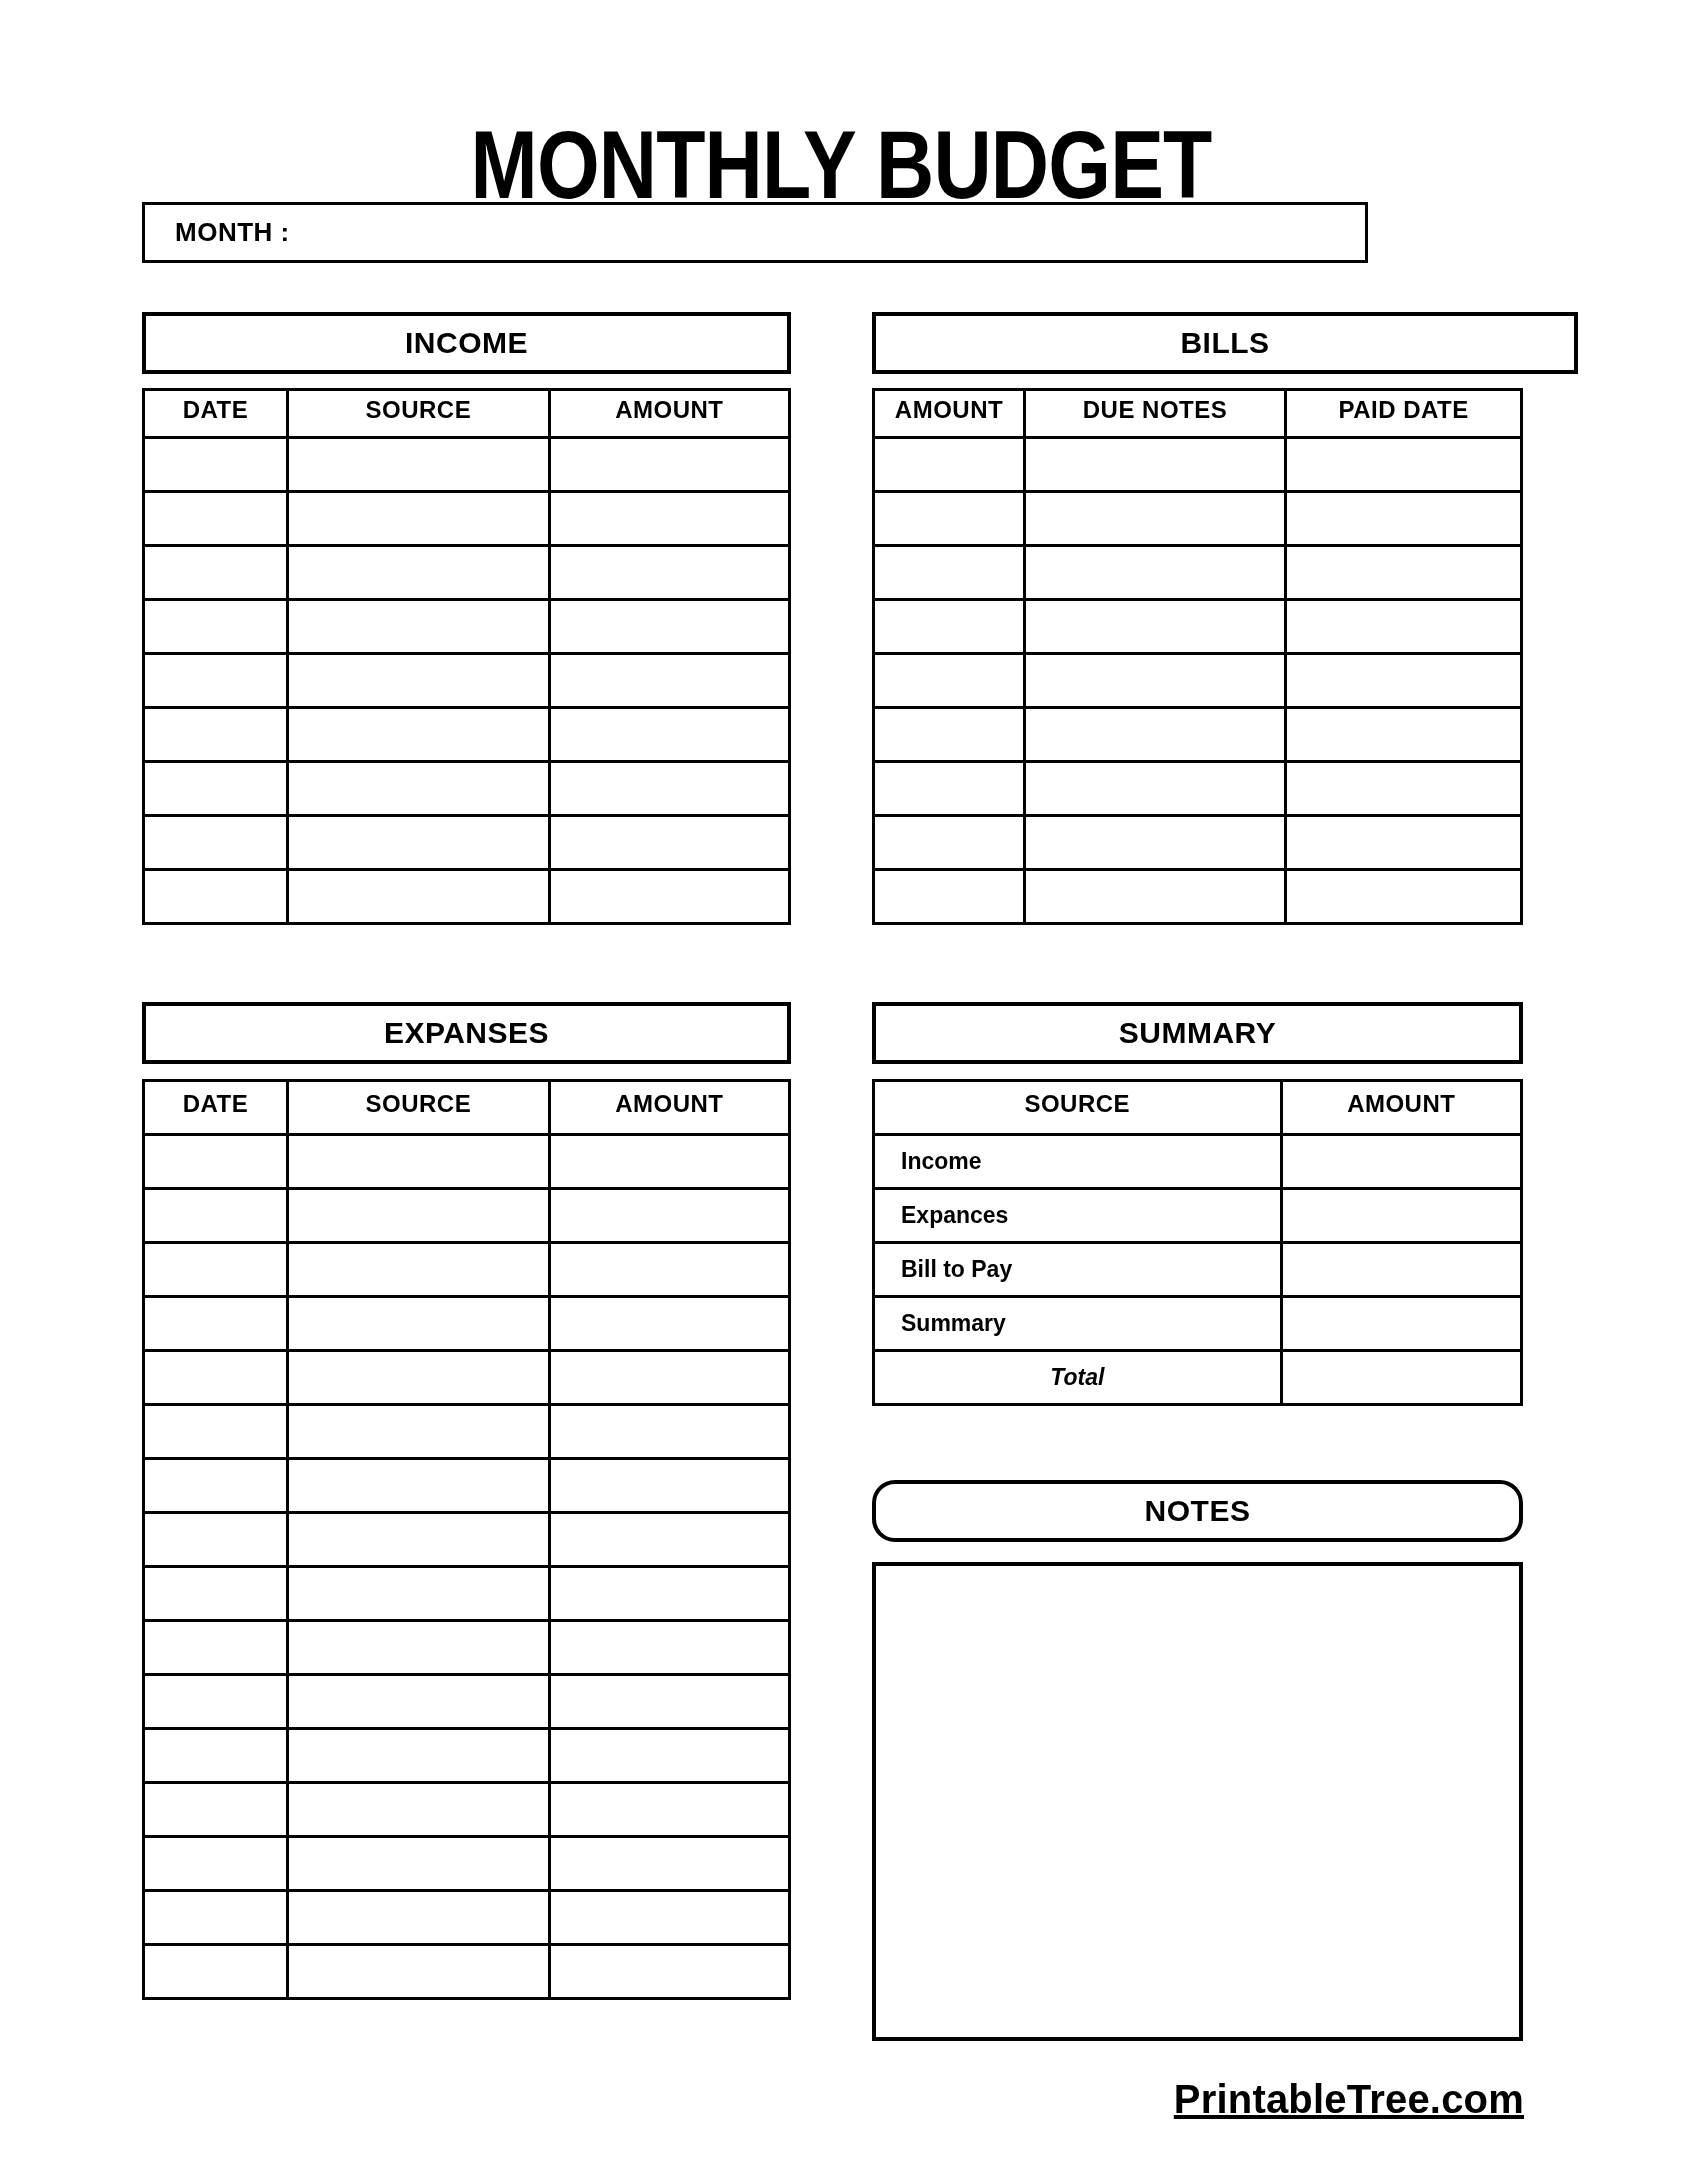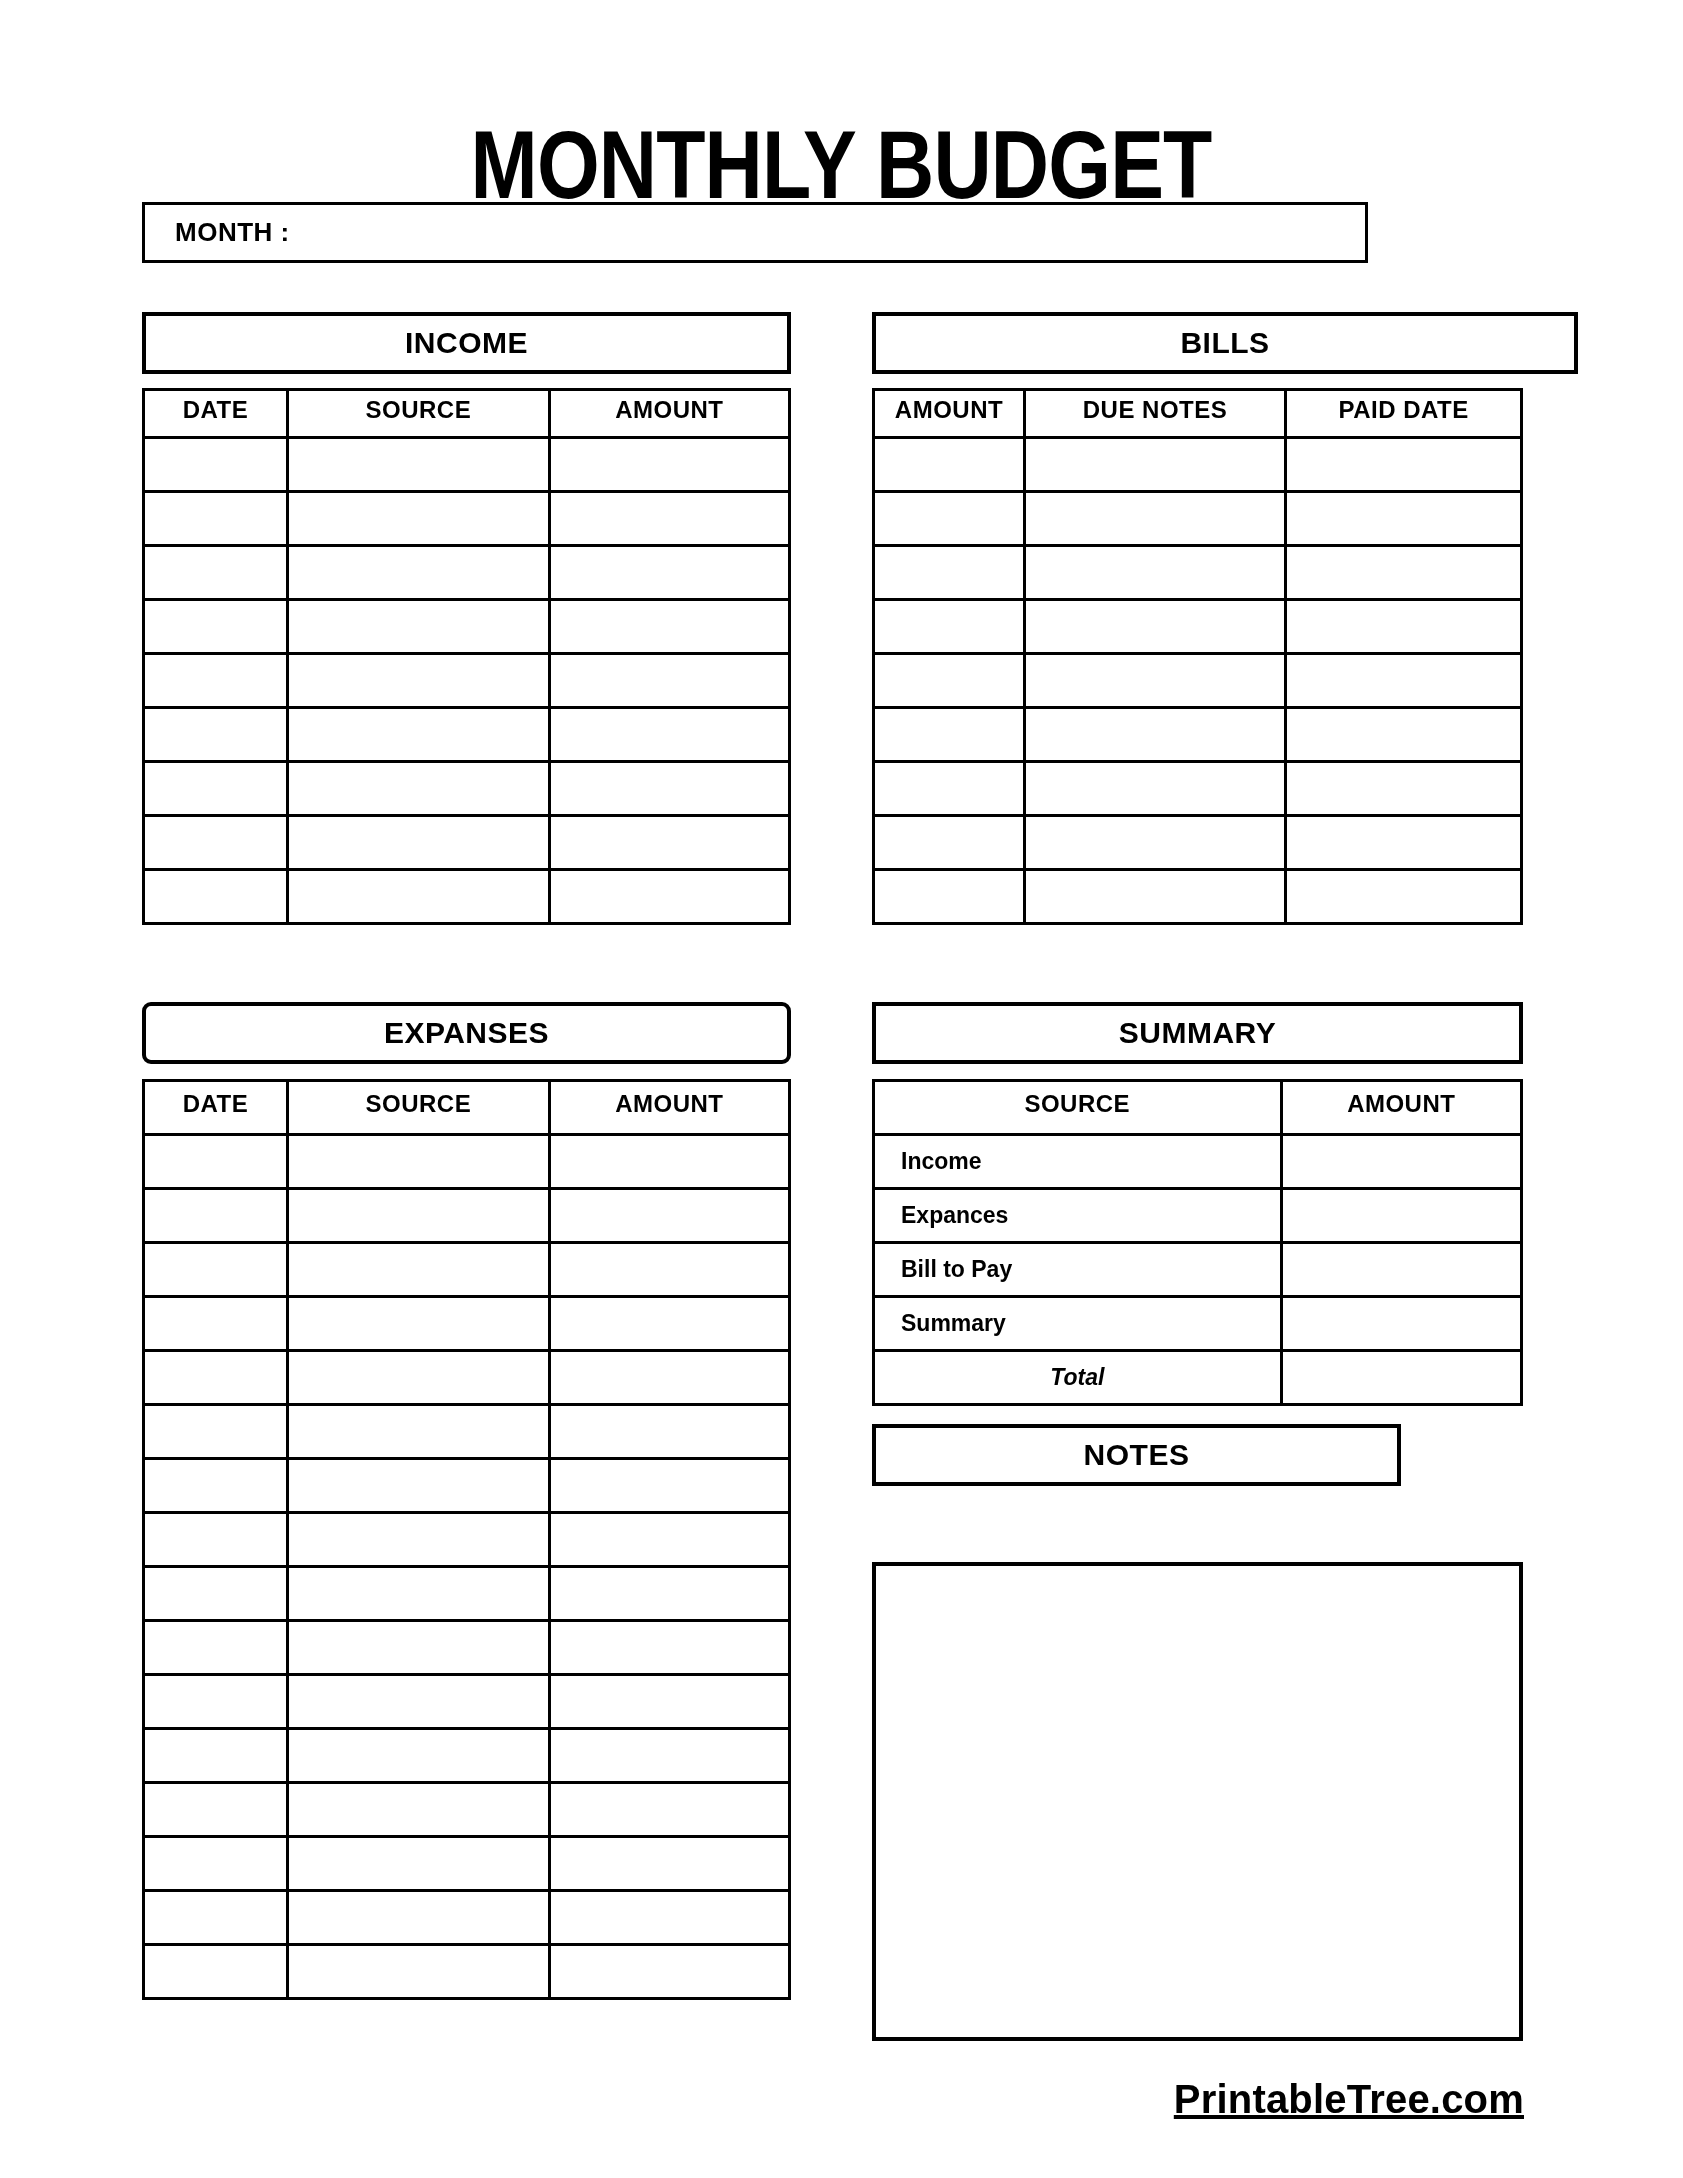--- a/index.html
+++ b/index.html
@@ -34,23 +34,23 @@
   .month-box .val { flex:1; height:100%; }
   
   .sec-head {
     position:absolute; height:62px;
     border:4px solid var(--ink);
     display:flex; align-items:center; justify-content:center;
     font-size:30px; font-weight:700; letter-spacing:0.5px;
   }
   .sh-income   { left:142px; top:312px; width:649px; }
   .sh-bills    { left:872px; top:312px; width:706px; }
-  .sh-expenses { left:142px; top:1002px; width:649px;border-radius:9px; }
+  .sh-expenses { left:142px; top:1002px; width:649px; }
   .sh-summary  { left:872px; top:1002px; width:651px; }
-  .sh-notes    { left:872px; top:1424px; width:529px; }
+  .sh-notes    { left:872px; top:1480px; width:651px;border-radius:23px; }
   
   table.sheet {
     position:absolute; border-collapse:collapse; table-layout:fixed;padding-left:44px;
   }
   table.sheet th, table.sheet td {
     border:3px solid var(--ink);
     font-weight:700; color:var(--ink);
   }
   table.sheet th {
     font-size:24px; text-align:center; vertical-align:middle;

